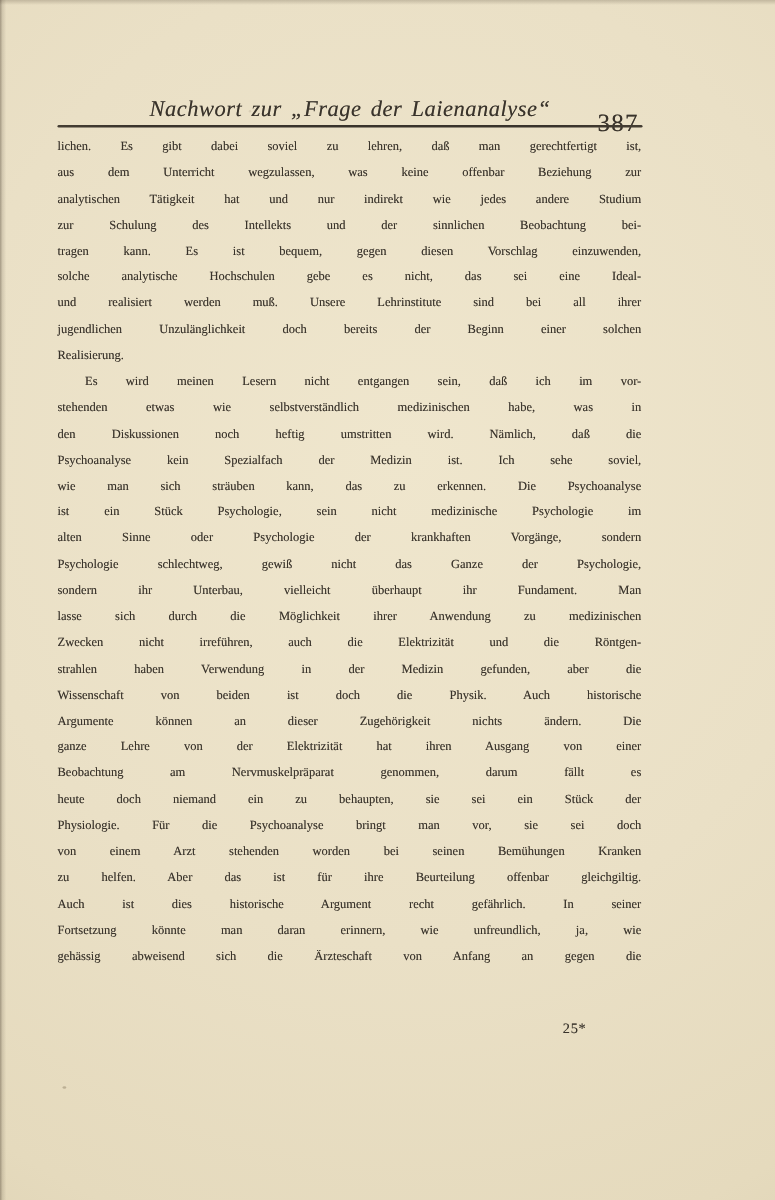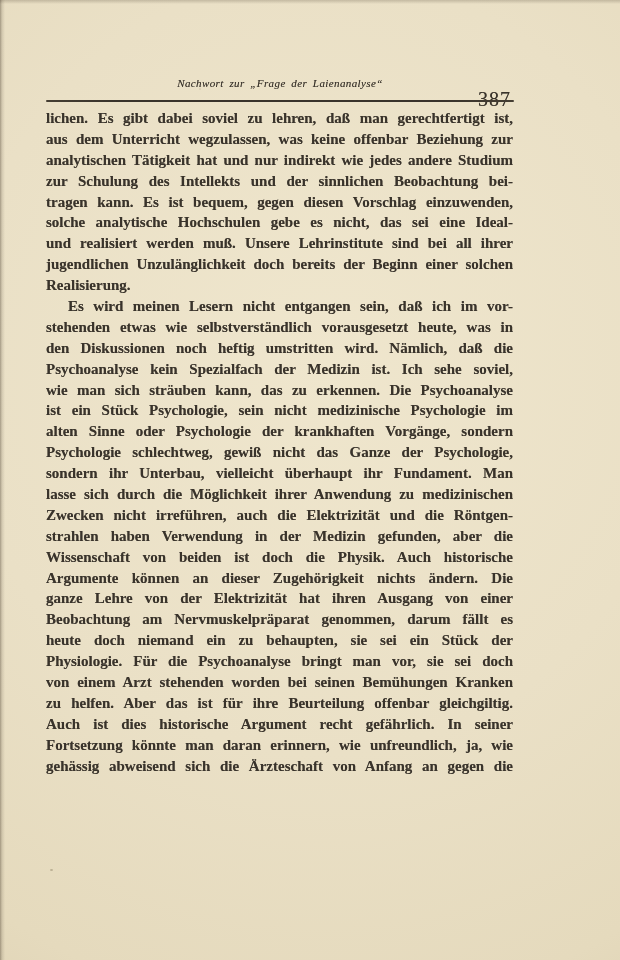--- a/index.html
+++ b/index.html
@@ -37,21 +37,21 @@
     left: 46px; top: 76px;
     width: 468px;
     height: 24px;
   }
   .header-title {
     position: absolute;
     left: 0; top: 1px;
     width: 100%;
     text-align: center;
     font-style: italic;
-    font-size: 11px;
+    font-size: 18px;
     letter-spacing: 0.4px;
     word-spacing: 2.5px;
     white-space: nowrap;
     text-shadow: 0 0 0.5px rgba(57,51,43,0.55);
   }
   .header-page-number {
     position: absolute;
     right: 3px; top: 12px;
     font-size: 20px;
     letter-spacing: 1px;
@@ -61,24 +61,23 @@
     position: absolute;
     left: 46px; top: 100px;
     width: 468px; height: 2px;
     background: linear-gradient(to right, #453e33, #39332b 15%, #39332b 85%, #453e33);
     border-radius: 1px;
   }
   .body-text {
     position: absolute;
     left: 46px; top: 108px;
     width: 467px;
-    font-size: 15px;
+    font-size: 10px;
     line-height: 20.9px;
     text-shadow: 0 0 0.5px rgba(57,51,43,0.5);
-    font-weight: bold;
   }
   .line {
     text-align: justify;
     text-align-last: justify;
     -moz-text-align-last: justify;
     height: 20.9px;
     white-space: normal;
   }
   .line.para-end {
     text-align-last: left;
@@ -126,21 +125,21 @@
       <div class="line">lichen. Es gibt dabei soviel zu lehren, daß man gerechtfertigt ist,</div>
       <div class="line">aus dem Unterricht wegzulassen, was keine offenbar Beziehung zur</div>
       <div class="line">analytischen Tätigkeit hat und nur indirekt wie jedes andere Studium</div>
       <div class="line">zur Schulung des Intellekts und der sinnlichen Beobachtung bei-</div>
       <div class="line">tragen kann. Es ist bequem, gegen diesen Vorschlag einzuwenden,</div>
       <div class="line">solche analytische Hochschulen gebe es nicht, das sei eine Ideal-</div>
       <div class="line">und realisiert werden muß. Unsere Lehrinstitute sind bei all ihrer</div>
       <div class="line">jugendlichen Unzulänglichkeit doch bereits der Beginn einer solchen</div>
       <div class="line para-end">Realisierung.</div>
       <div class="line indent">Es wird meinen Lesern nicht entgangen sein, daß ich im vor-</div>
-      <div class="line">stehenden etwas wie selbstverständlich vorausgesetzt heute, was in</div>
+      <div class="line">stehenden etwas wie selbstverständlich medizinischen habe, was in</div>
       <div class="line">den Diskussionen noch heftig umstritten wird. Nämlich, daß die</div>
       <div class="line">Psychoanalyse kein Spezialfach der Medizin ist. Ich sehe soviel,</div>
       <div class="line">wie man sich sträuben kann, das zu erkennen. Die Psychoanalyse</div>
       <div class="line">ist ein Stück Psychologie, sein nicht medizinische Psychologie im</div>
       <div class="line">alten Sinne oder Psychologie der krankhaften Vorgänge, sondern</div>
       <div class="line">Psychologie schlechtweg, gewiß nicht das Ganze der Psychologie,</div>
       <div class="line">sondern ihr Unterbau, vielleicht überhaupt ihr Fundament. Man</div>
       <div class="line">lasse sich durch die Möglichkeit ihrer Anwendung zu medizinischen</div>
       <div class="line">Zwecken nicht irreführen, auch die Elektrizität und die Röntgen-</div>
       <div class="line">strahlen haben Verwendung in der Medizin gefunden, aber die</div>
@@ -150,16 +149,19 @@
       <div class="line">Beobachtung am Nervmuskelpräparat genommen, darum fällt es</div>
       <div class="line">heute doch niemand ein zu behaupten, sie sei ein Stück der</div>
       <div class="line">Physiologie. Für die Psychoanalyse bringt man vor, sie sei doch</div>
       <div class="line">von einem Arzt stehenden worden bei seinen Bemühungen Kranken</div>
       <div class="line">zu helfen. Aber das ist für ihre Beurteilung offenbar gleichgiltig.</div>
       <div class="line">Auch ist dies historische Argument recht gefährlich. In seiner</div>
       <div class="line">Fortsetzung könnte man daran erinnern, wie unfreundlich, ja, wie</div>
       <div class="line">gehässig abweisend sich die Ärzteschaft von Anfang an gegen die</div>
     </div>
 
+  <div class="footer">
+    <span class="signature-mark">25*</span>
+  </div>
 
   <div class="paper-speck speck-1"></div>
   <div class="paper-speck speck-2"></div>
 </div>
 
 </body></html>

